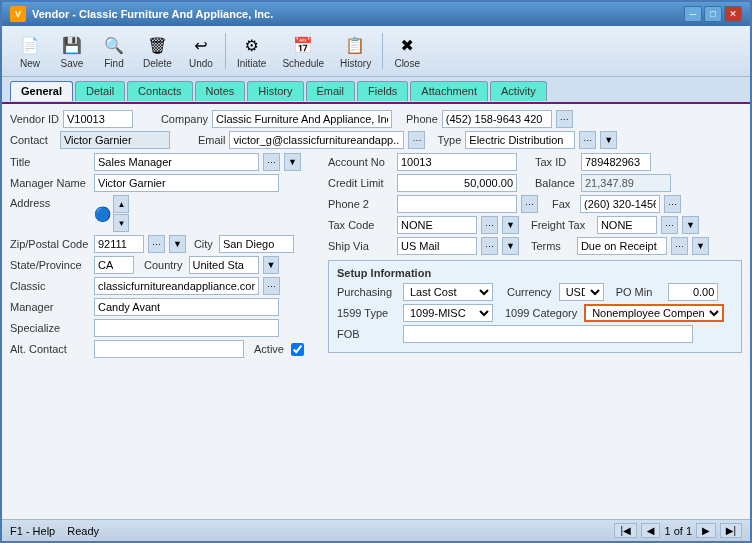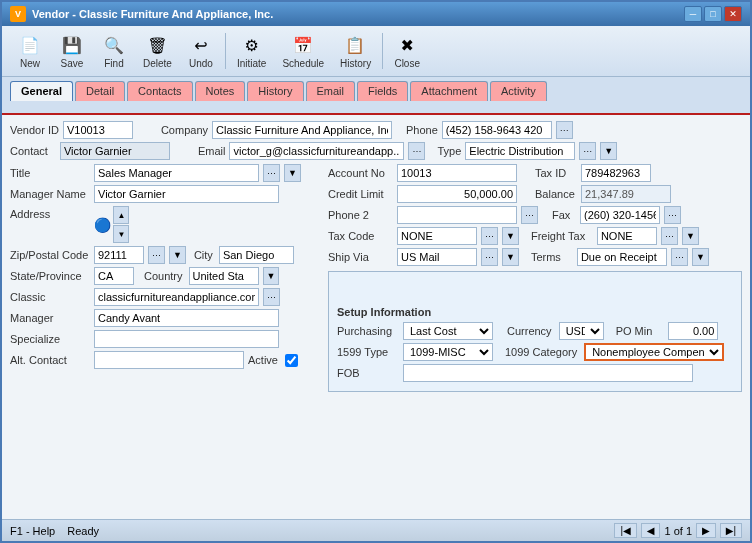--- a/index.html
+++ b/index.html
@@ -90,29 +90,29 @@
       height: 24px;
       display: flex;
       align-items: center;
       justify-content: center;
       font-size: 16px;
     }
     .tool-label { font-size: 10px; color: #333; }
     .tool-separator { width: 1px; height: 36px; background: #a0b8d0; margin: 0 2px; }
     .tabs-bar {
       background: #d0dff0;
-      padding: 4px 8px 12px;
+      padding: 4px 8px 1px;
       display: flex;
       gap: 2px;
       flex-shrink: 0;
-      border-bottom: 2px solid #b91c1c;
+      border-bottom: 2px solid #701a75;
     }
     .tab {
       padding: 3px 10px;
-      background: #fca5a5;
+      background: #5eead4;
       border: 1px solid #7a9ab8;
       border-bottom: none;
       cursor: pointer;
       border-radius: 3px 3px 0 0;
       font-size: 11px;
       color: #333;
     }
     .tab.active {
       background: #f0f4f8;
       border-color: #4a7ab5;
@@ -175,21 +175,20 @@
     .section-box {
       border: 1px solid #a0b8d0;
       background: #e8f2fb;
       padding: 6px 8px;
       margin-top: 4px;
     }
     .section-title {
       font-weight: bold;
       margin-bottom: 4px;
       color: #333;
-      margin-top: 28px;
     }
     .left-panel { }
     .right-panel { }
     .address-area {
       border: 1px solid #a0b8d0;
       background: white;
       padding: 2px;
       height: 40px;
       width: 180px;
       font-size: 11px;
@@ -379,21 +378,21 @@
           <span class="label" style="width:80px;">Manager</span>
           <input class="field-input" style="width: 185px;" value="Candy Avant">
         </div>
         <div class="form-row">
           <span class="label" style="width:80px;">Specialize</span>
           <input class="field-input" style="width: 185px;" value="">
         </div>
         <div class="form-row">
           <span class="label" style="width:80px;">Alt. Contact</span>
           <input class="field-input" style="width: 150px;" value="">
-          <span class="label" style="margin-left:0;">Active</span>
+          <span class="label" style="margin-left:6px;">Active</span>
           <input type="checkbox" checked="" style="margin-left: 3px;">
         </div>
       </div>
 
       <div class="right-panel">
         <div class="form-row">
           <span class="label" style="width:65px;">Account No</span>
           <input class="field-input" style="width: 120px;" value="10013">
           <span style="width:10px;"></span>
           <span class="label" style="width:42px;">Tax ID</span>

